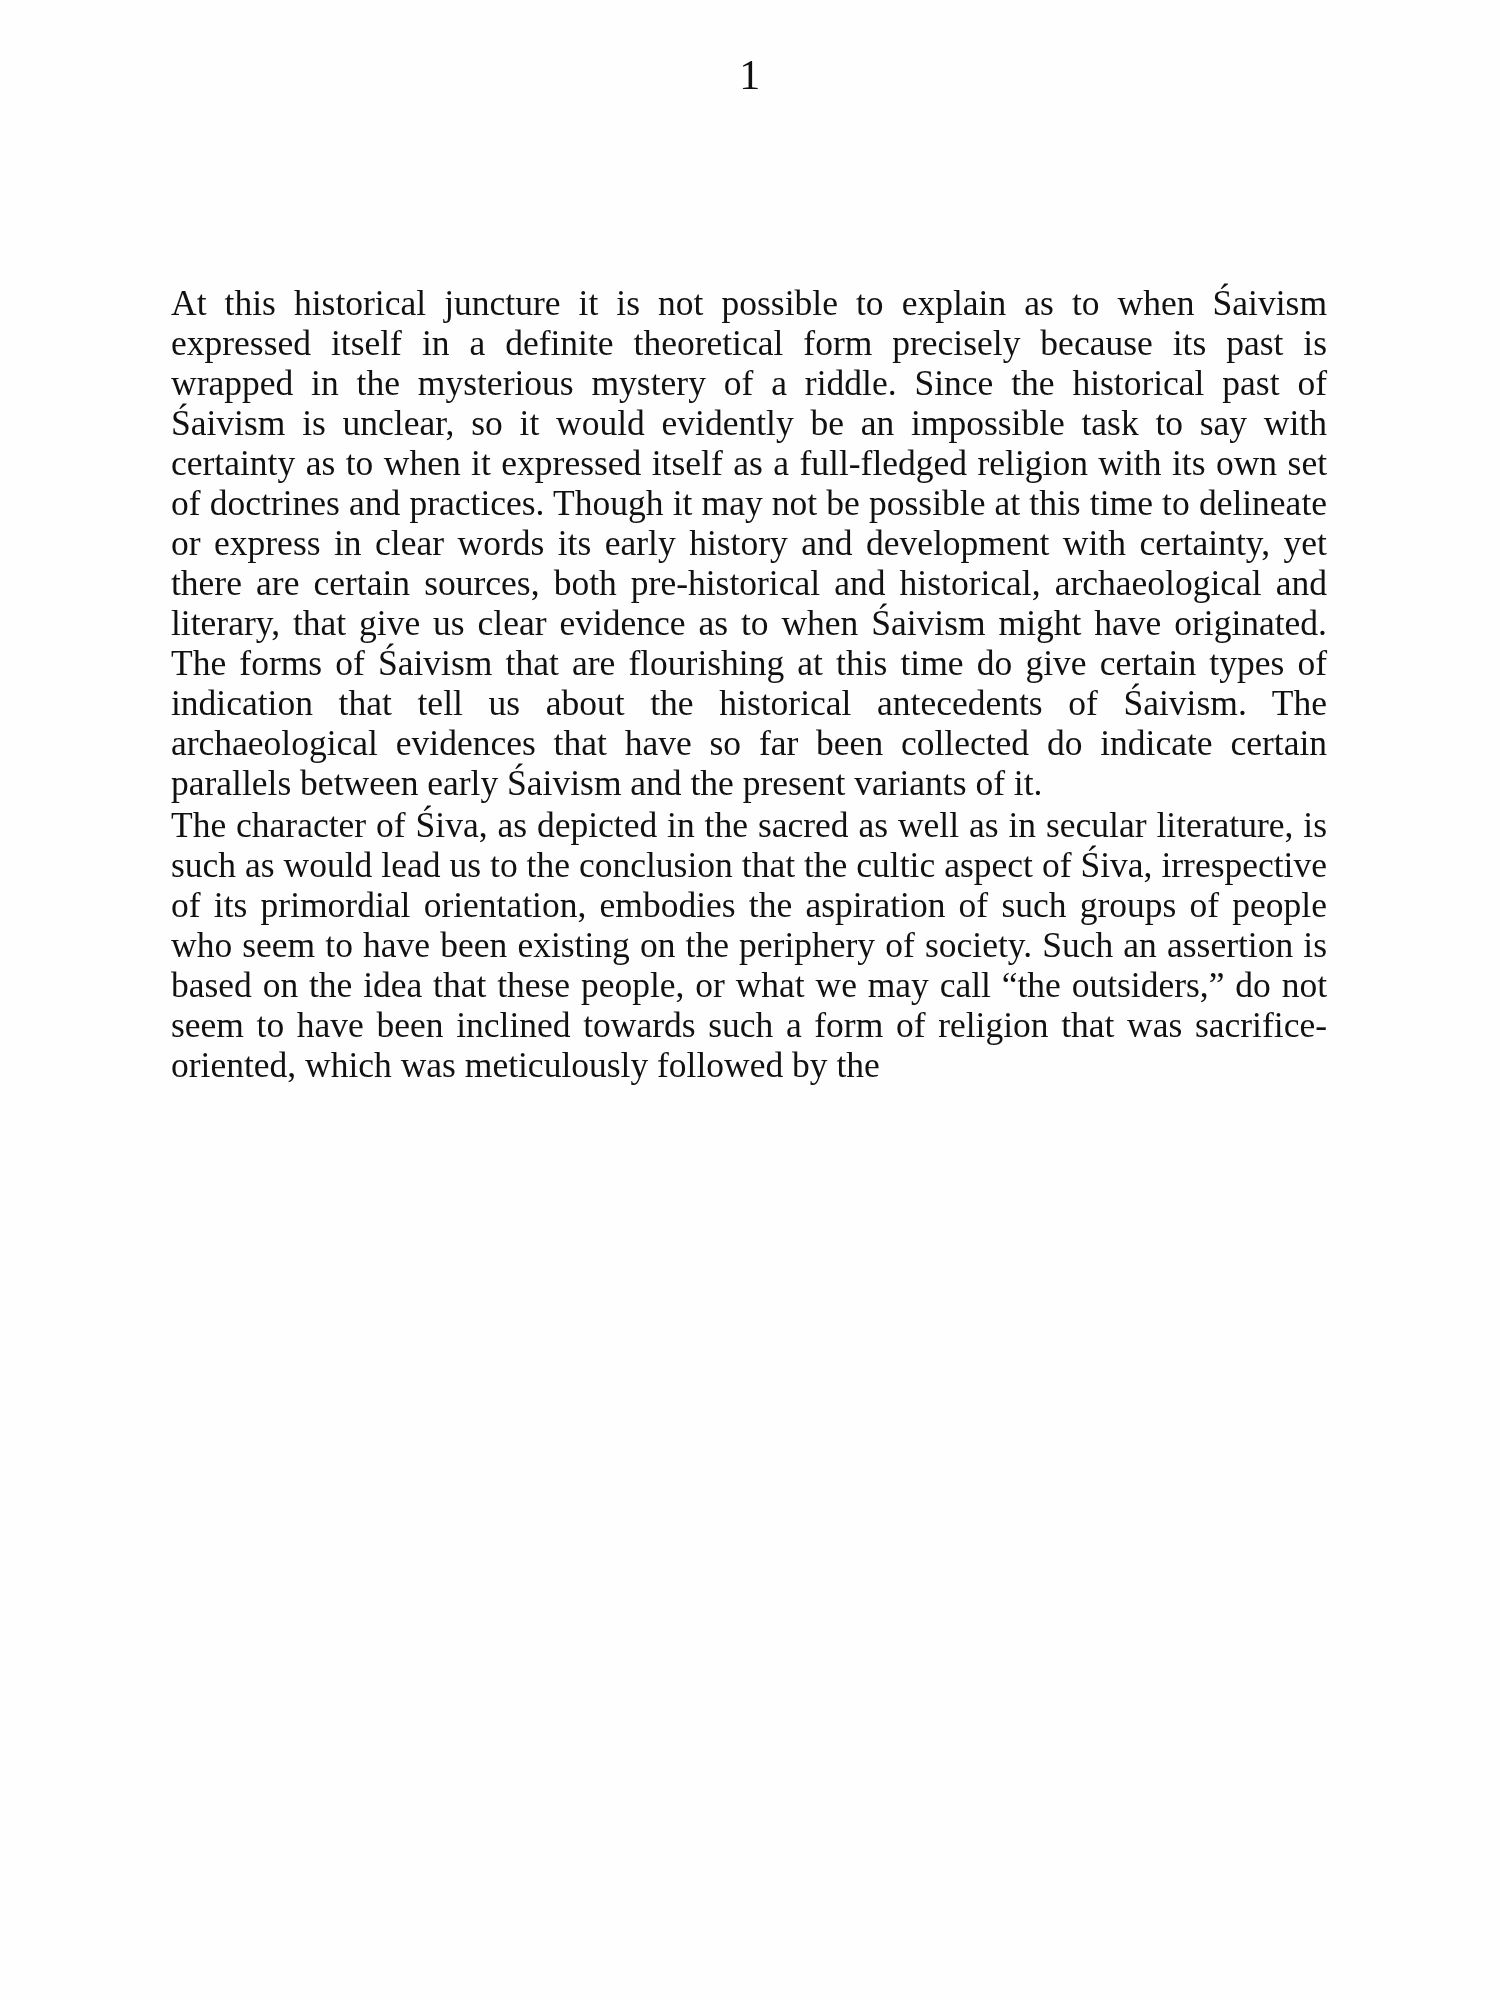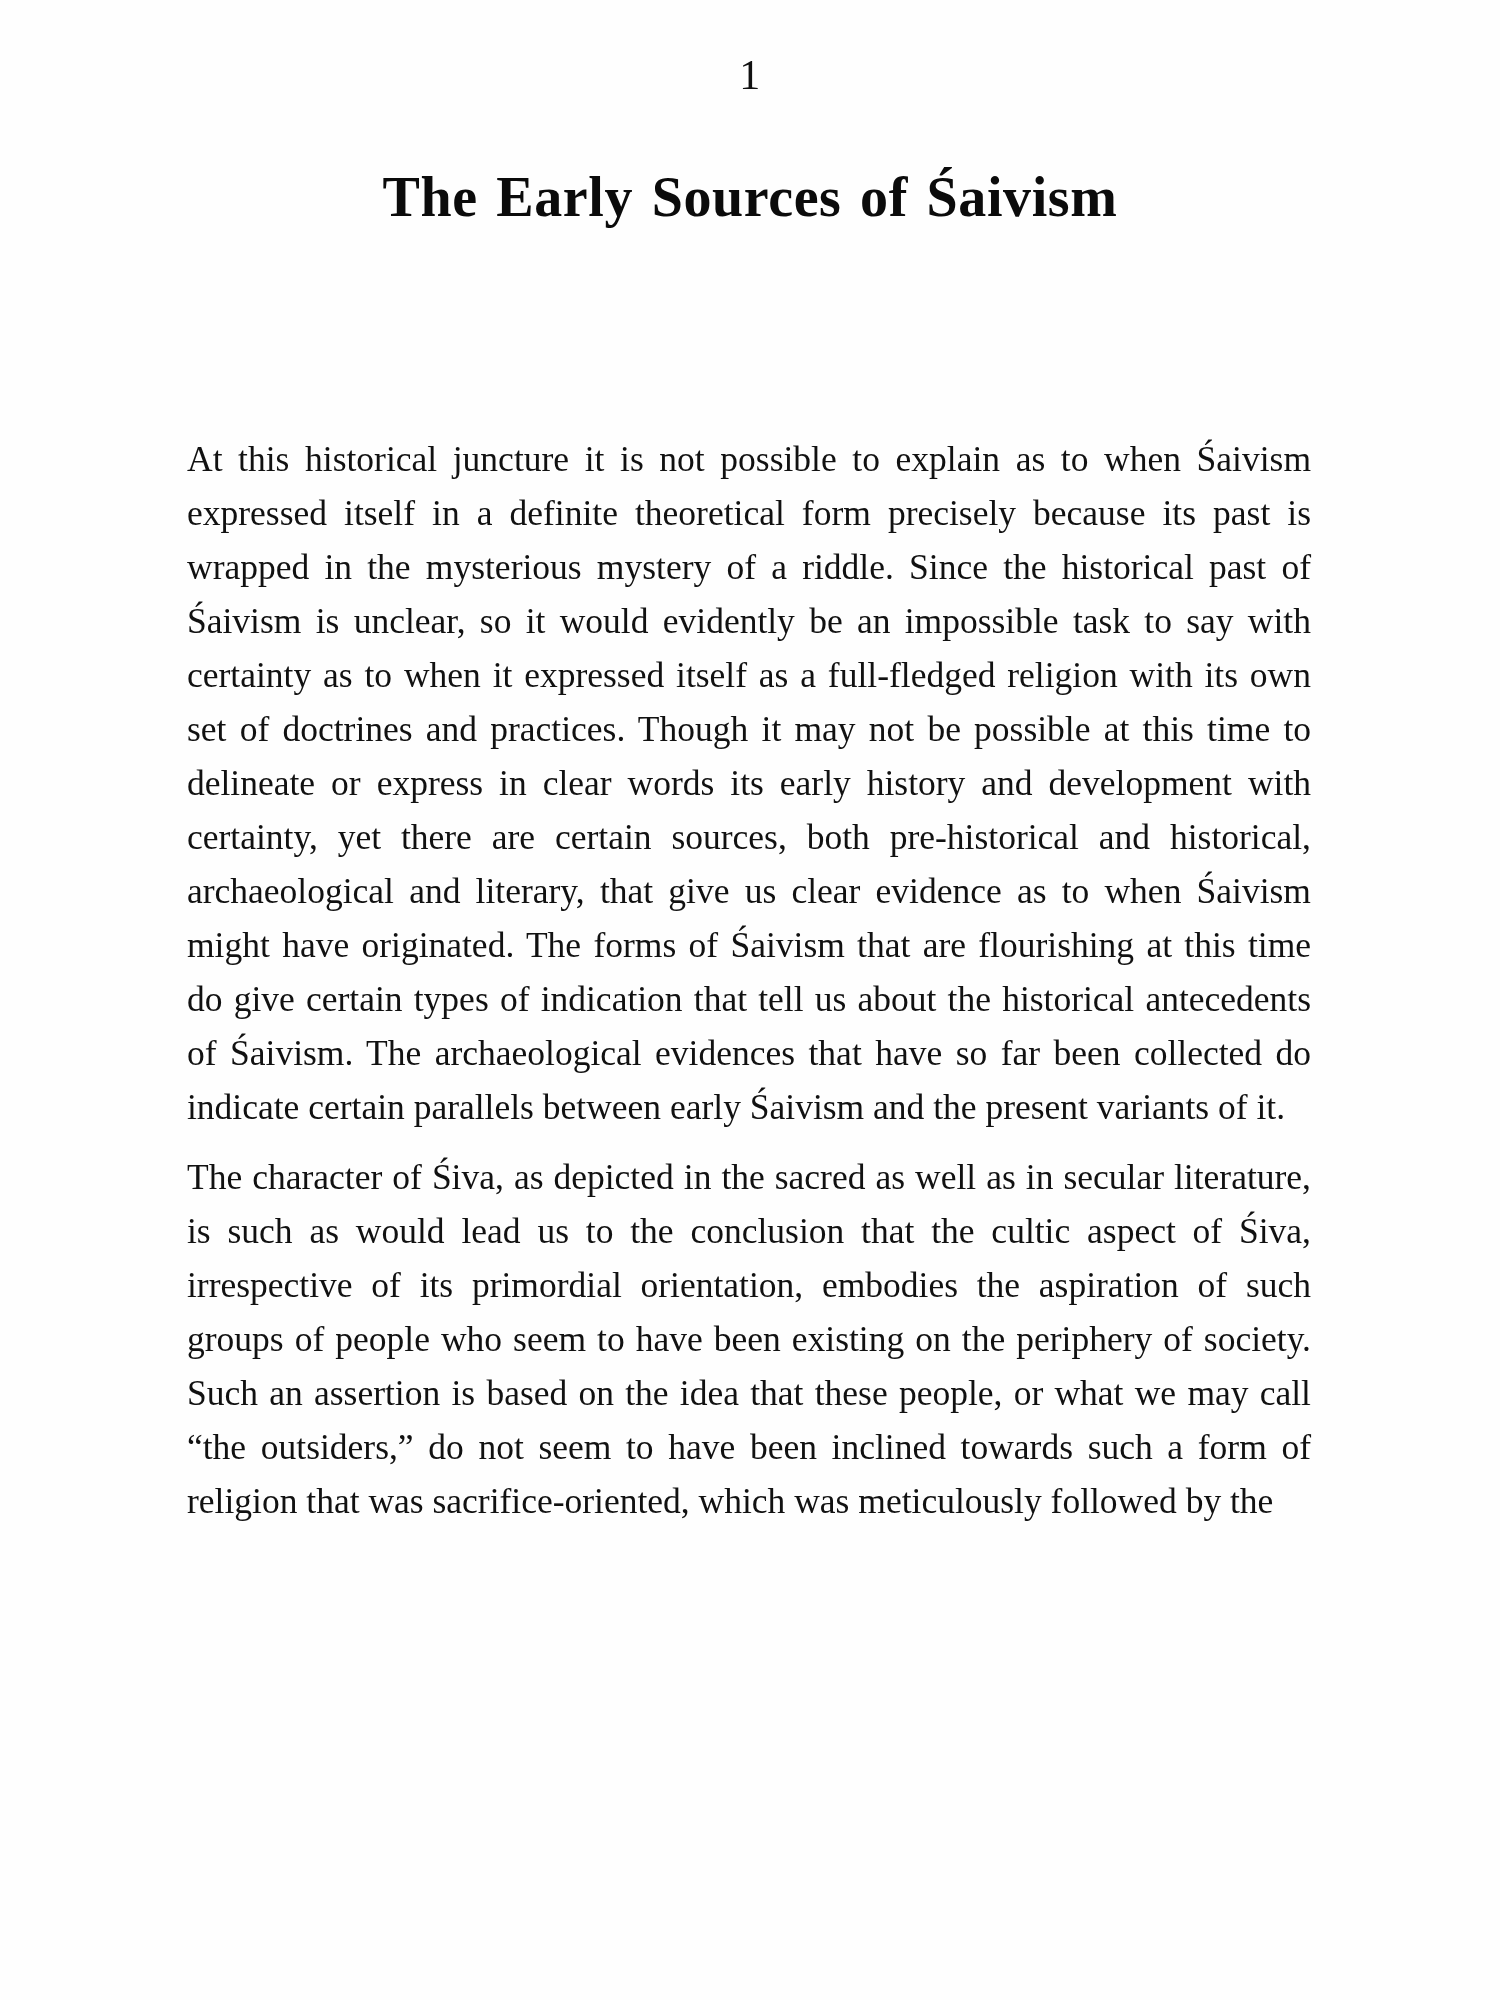--- a/index.html
+++ b/index.html
@@ -45,23 +45,23 @@
     color: #0b0b0b;
     letter-spacing: 0.6px;
     word-spacing: 4px;
   }
   .body-block {
     margin-top: 185px;
     padding-left: 86px;
     padding-right: 88px;
   }
   p.para {
-    margin: 16px;
+    margin: 0;
     font-size: 35.5px;
-    line-height: 54px;
+    line-height: 40px;
     text-align: justify;
     text-justify: inter-word;
     font-family: "Liberation Serif", serif;
     color: #111111;
     hyphens: none;
   }
   h2.subhead {
     margin: 46px 0 0 0;
     font-size: 35.5px;
     line-height: 52px;
@@ -78,21 +78,20 @@
   }
 </style>
 </head>
 <body>
 
 <div class="page">
   <div class="content">
 
     <div class="chapter-number">1</div>
 
-    <h1 class="chapter-title">The Early Sources of Śaivism</h1>
 
     <div class="body-block clip">
 
       <p class="para">At this historical juncture it is not possible to explain as to when Śaivism expressed itself in a definite theoretical form precisely because its past is wrapped in the mysterious mystery of a riddle. Since the historical past of Śaivism is unclear, so it would evidently be an impossible task to say with certainty as to when it expressed itself as a full-fledged religion with its own set of doctrines and practices. Though it may not be possible at this time to delineate or express in clear words its early history and development with certainty, yet there are certain sources, both pre-historical and historical, archaeological and literary, that give us clear evidence as to when Śaivism might have originated. The forms of Śaivism that are flourishing at this time do give certain types of indication that tell us about the historical antecedents of Śaivism. The archaeological evidences that have so far been collected do indicate certain parallels between early Śaivism and the present variants of it.</p>
 
 
       <p class="para after-head">The character of Śiva, as depicted in the sacred as well as in secular literature, is such as would lead us to the conclusion that the cultic aspect of Śiva, irrespective of its primordial orientation, embodies the aspiration of such groups of people who seem to have been existing on the periphery of society. Such an assertion is based on the idea that these people, or what we may call “the outsiders,” do not seem to have been inclined towards such a form of religion that was sacrifice-oriented, which was meticulously followed by the</p>
 
     </div>
   </div>

